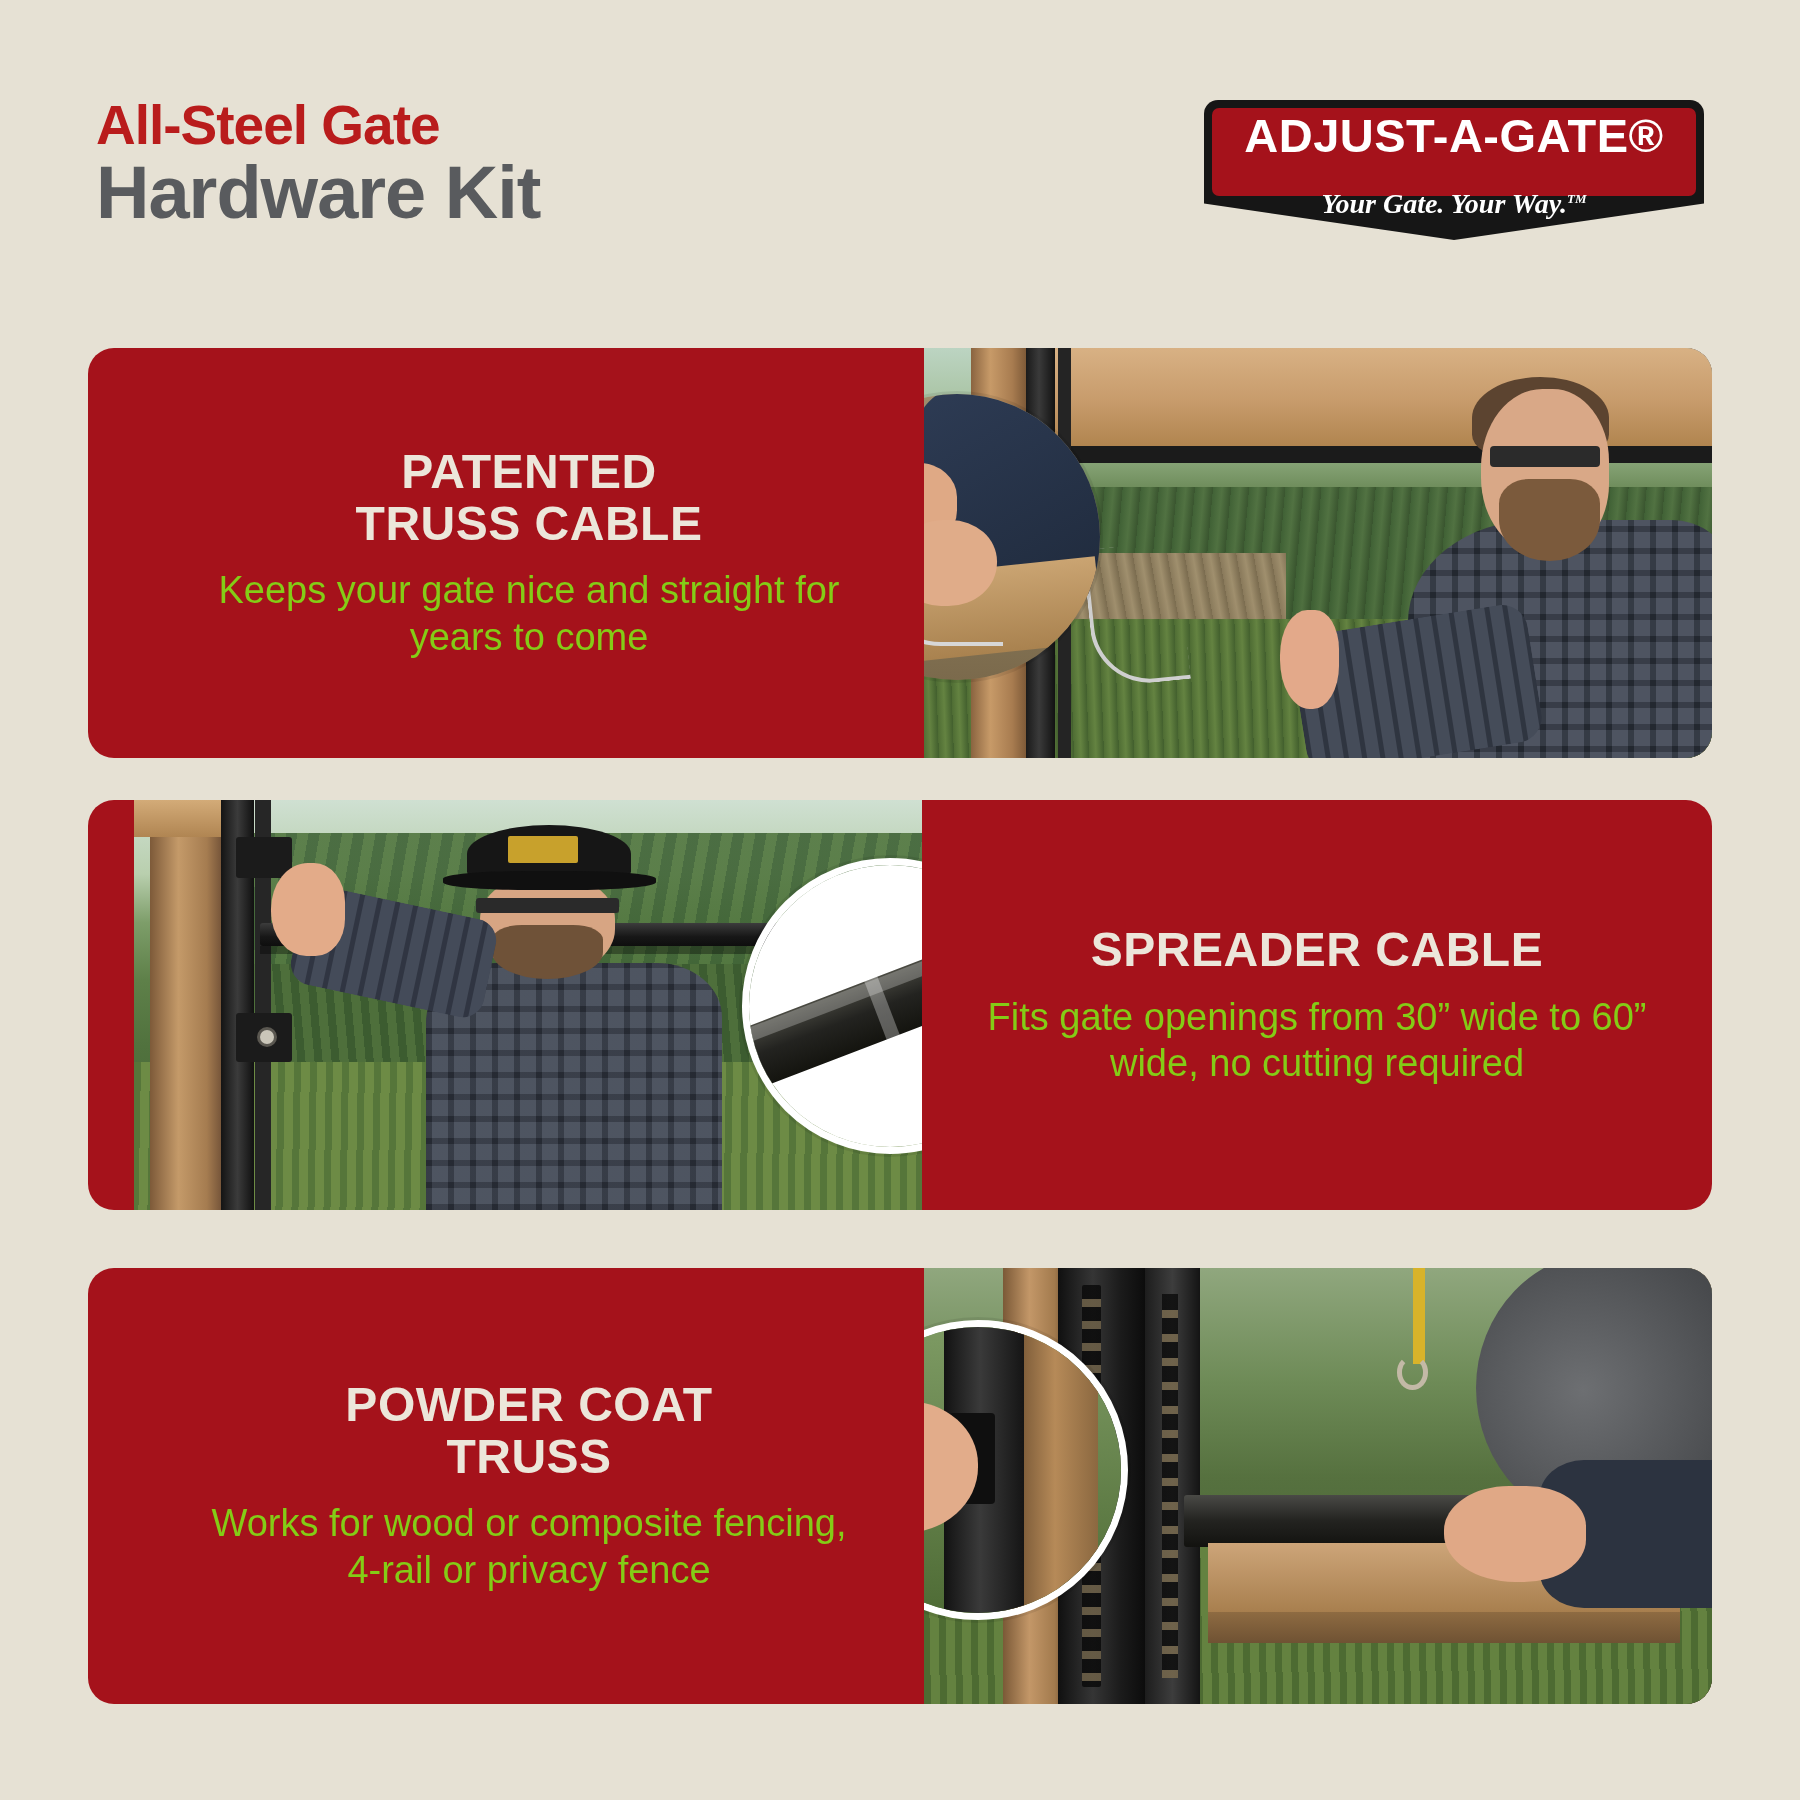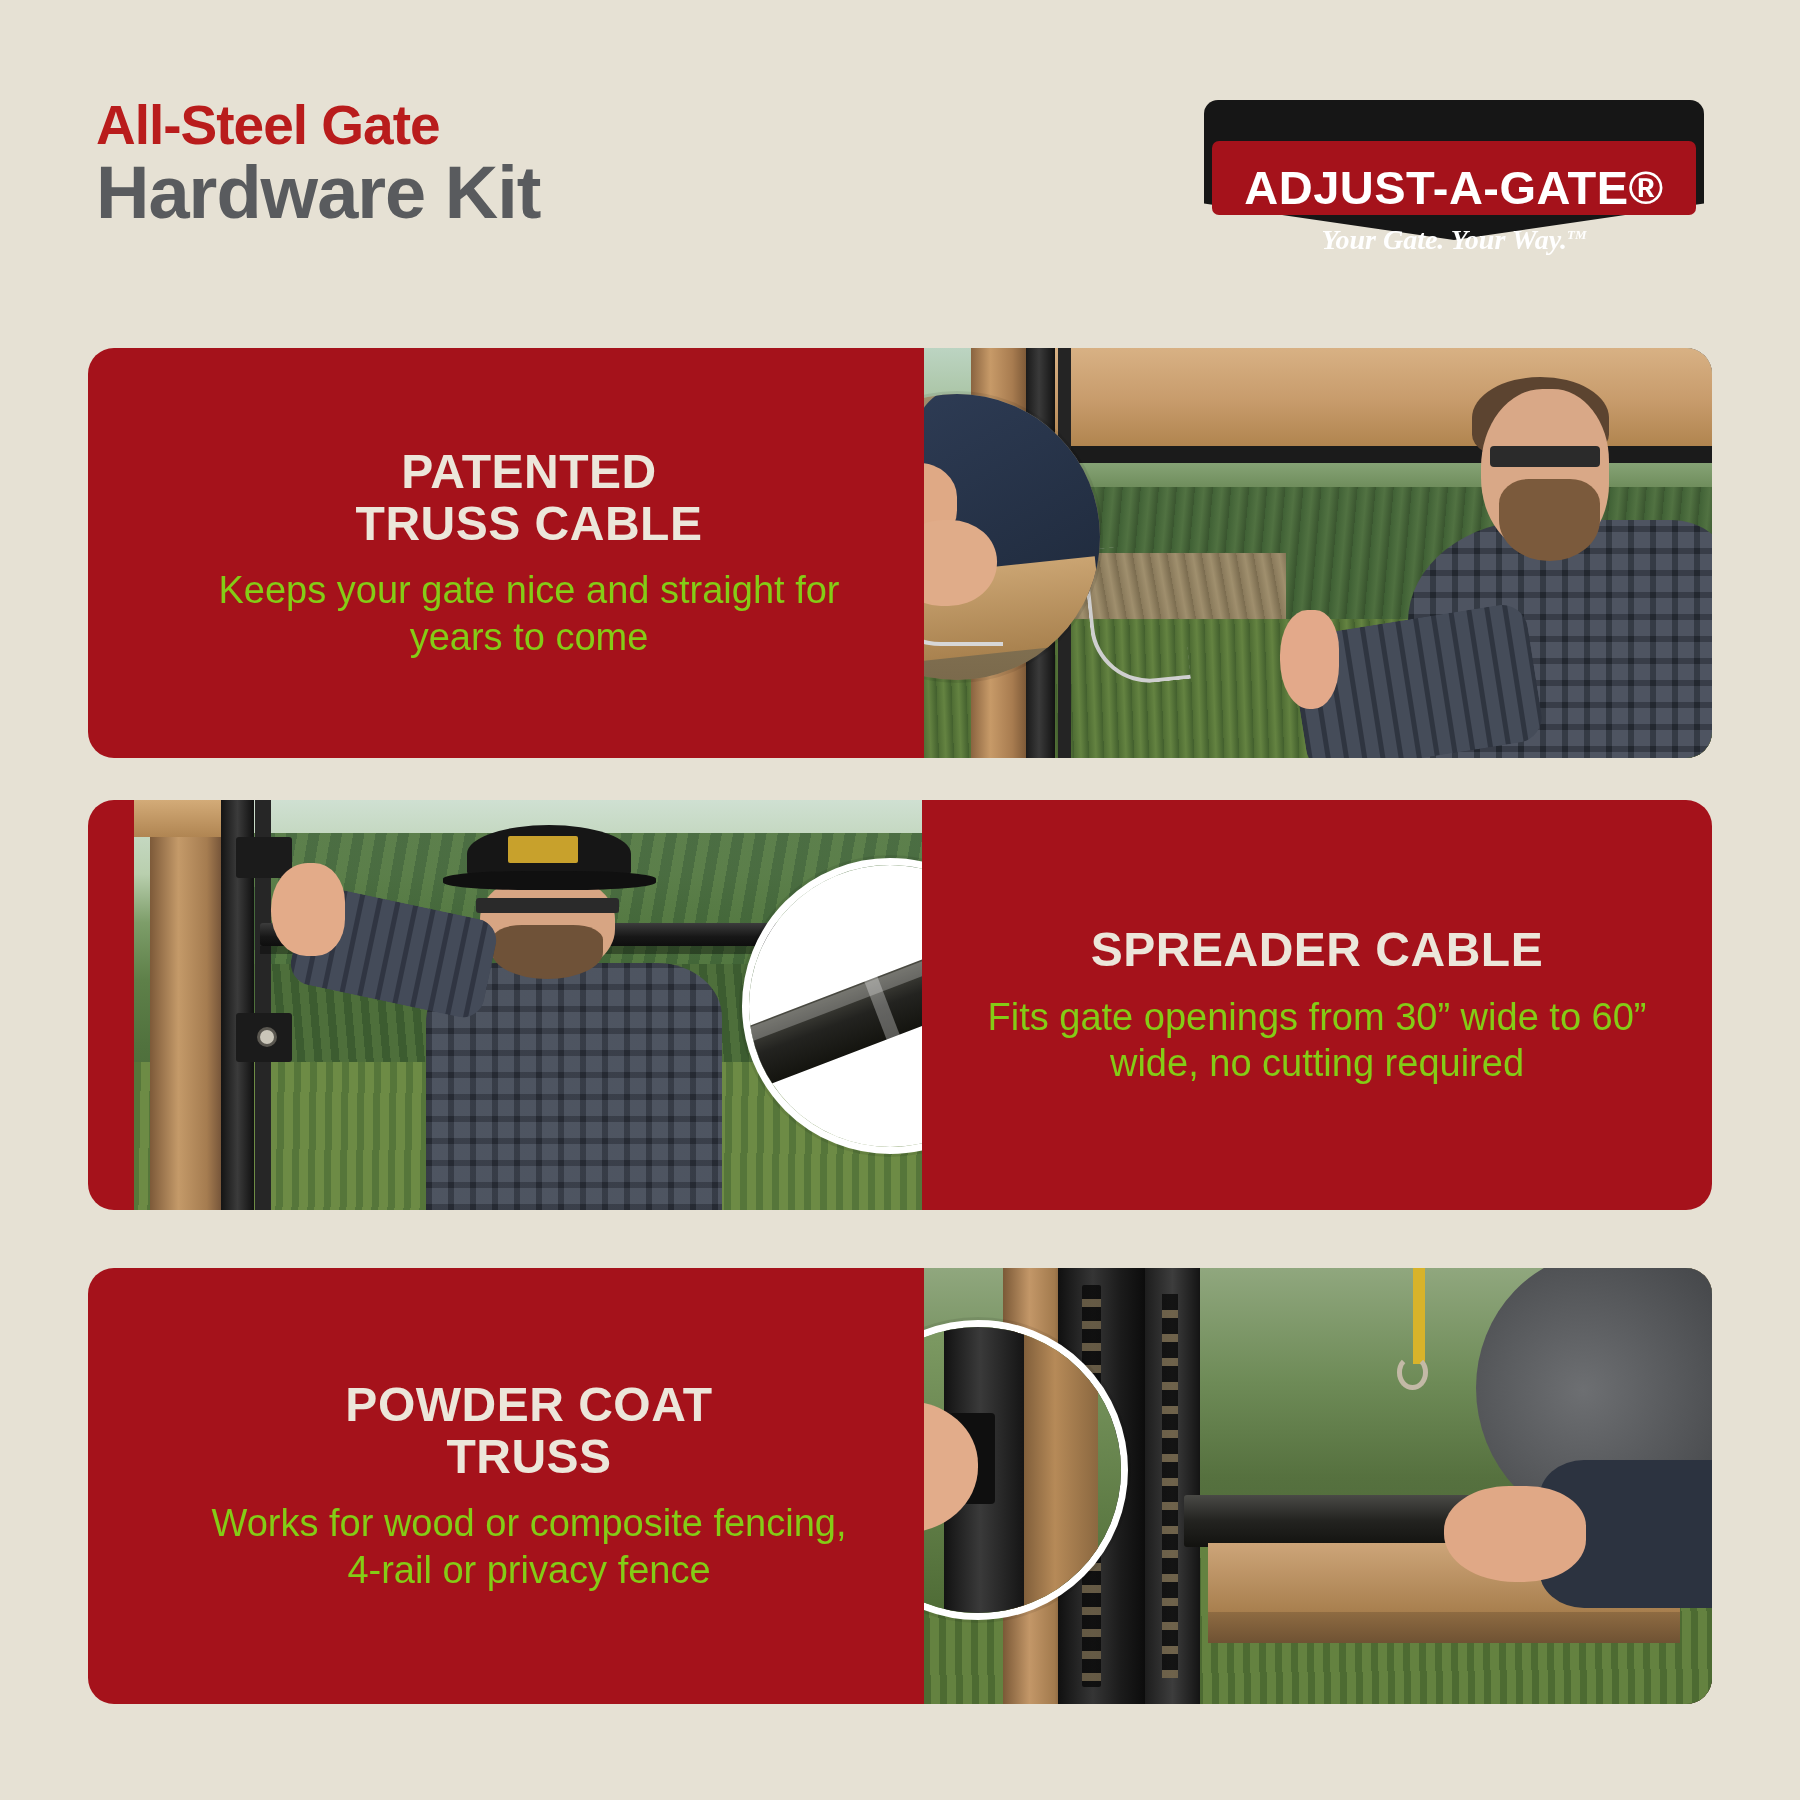--- a/index.html
+++ b/index.html
@@ -65,27 +65,26 @@
     background: #161616;
     border-radius: 14px;
     clip-path: polygon(0 0, 100% 0, 100% 74%, 50% 100%, 0 74%);
   }
 
   .logo-top {
     position: absolute;
     top: 8px;
     left: 8px;
     right: 8px;
-    height: 74px;
+    height: 88px;
     background: #a5121b;
     border-radius: 7px;
     display: flex;
-    align-items: flex-end;
+    align-items: flex-start;
     justify-content: center;
-    margin-top: 33px;
   }
 
   .logo-top span {
     font-size: 47px;
     font-weight: bold;
     color: #ffffff;
     letter-spacing: 0.5px;
     white-space: nowrap;
   }
 
@@ -99,21 +98,20 @@
     position: absolute;
     top: 88px;
     left: 0;
     right: 0;
     text-align: center;
     font-size: 28px;
     font-weight: bold;
     color: #ffffff;
     font-style: italic;
     font-family: "Liberation Serif", serif;
-    margin-top: 36px;
   }
 
   .logo-tm {
     font-size: 13px;
     vertical-align: super;
   }
 
   
   .card {
     position: absolute;

